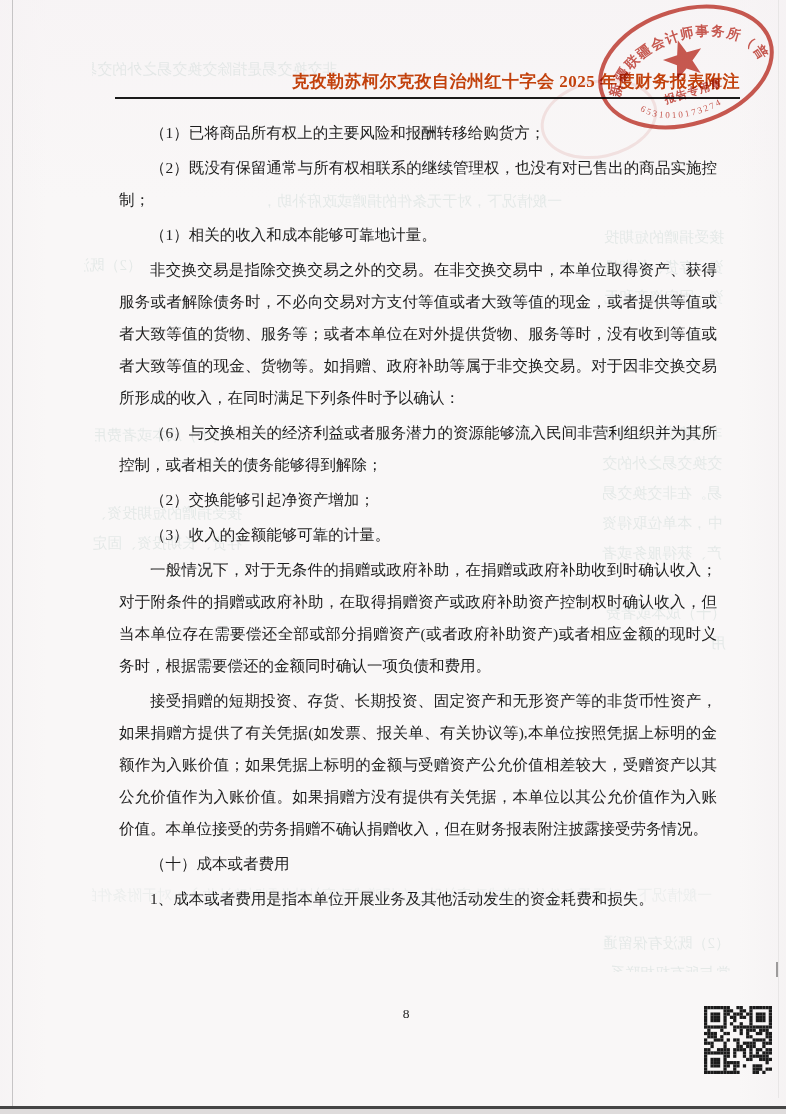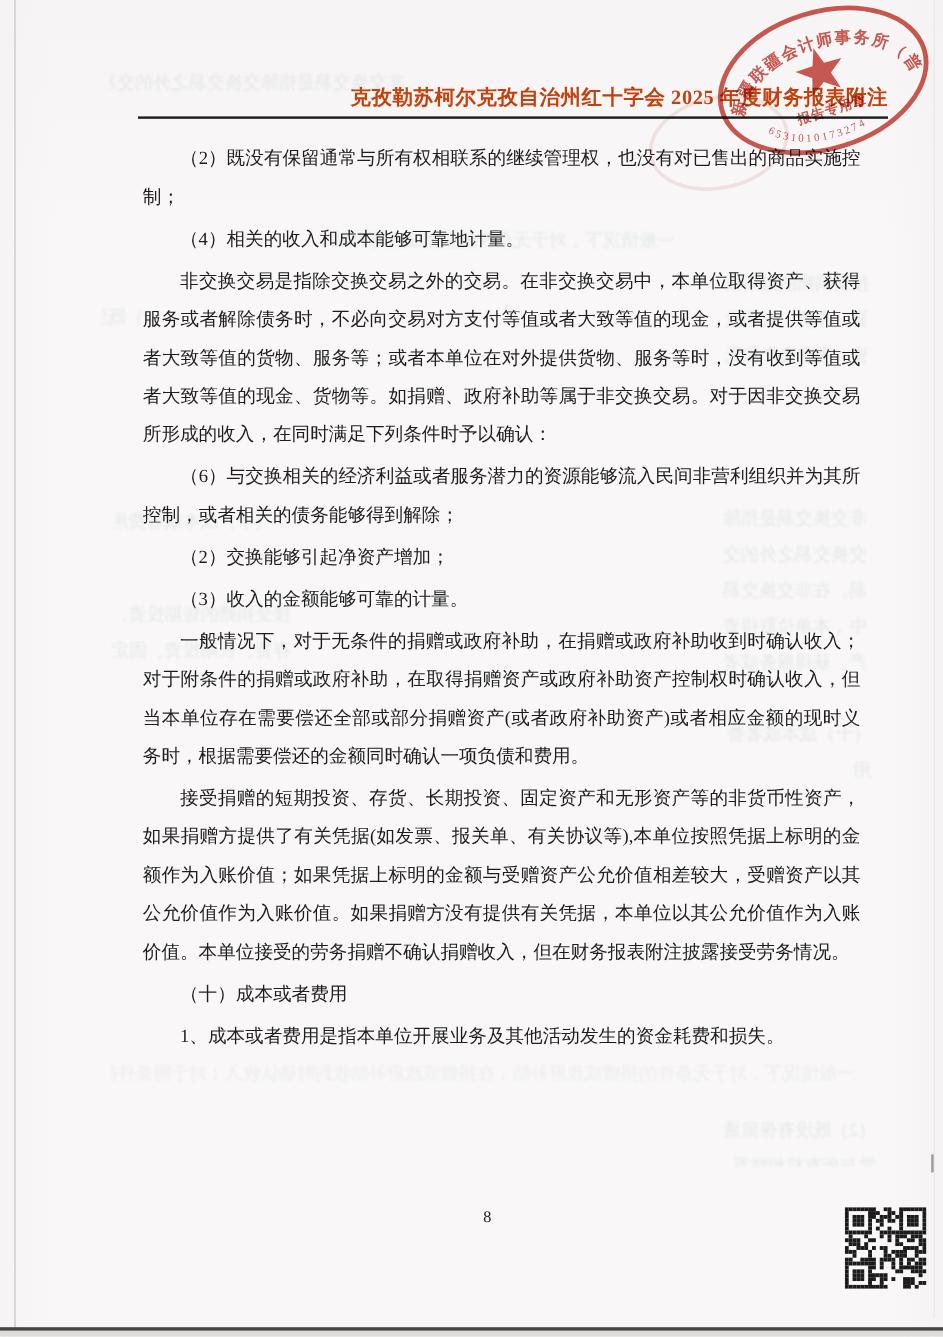--- a/index.html
+++ b/index.html
@@ -90,22 +90,23 @@
 <div class="ghost oneline" style="left:92px;top:880px;width:620px;opacity:.08;">一般情况下，对于无条件的捐赠或政府补助，在捐赠或政府补助收到时确认收入；对于附条件的捐赠或政府补助，在取得捐赠资产或政府补助资产控制权时确认收入，但当本单位存在需要偿还全部或部分捐赠资产(或者政府补助资产)或者相应金额的现时义务时，根据需要偿还的金额同时确认一项负债和费用。</div>
 <div class="ghost" style="left:600px;top:928px;width:130px;height:44px;">（2）既没有保留通常与所有权相联系的继续管理权，也没有对已售出的商品实施控制；</div>
 
 <div class="ghost-stamp"></div>
 
 <header class="doc-header">
   <span>克孜勒苏柯尔克孜自治州红十字会 2025 年度财务报表附注</span>
 </header>
 
 <main class="doc-body">
+  <p>（1）已将商品所有权上的主要风险和报酬转移给购货方；</p>
   <p>（2）既没有保留通常与所有权相联系的继续管理权，也没有对已售出的商品实施控制；</p>
-  <p>（4）相关的收入和成本能够可靠地计量。</p>
+  <p>（1）相关的收入和成本能够可靠地计量。</p>
   <p>非交换交易是指除交换交易之外的交易。在非交换交易中，本单位取得资产、获得服务或者解除债务时，不必向交易对方支付等值或者大致等值的现金，或者提供等值或者大致等值的货物、服务等；或者本单位在对外提供货物、服务等时，没有收到等值或者大致等值的现金、货物等。如捐赠、政府补助等属于非交换交易。对于因非交换交易所形成的收入，在同时满足下列条件时予以确认：</p>
   <p>（6）与交换相关的经济利益或者服务潜力的资源能够流入民间非营利组织并为其所控制，或者相关的债务能够得到解除；</p>
   <p>（2）交换能够引起净资产增加；</p>
   <p>（3）收入的金额能够可靠的计量。</p>
   <p>一般情况下，对于无条件的捐赠或政府补助，在捐赠或政府补助收到时确认收入；对于附条件的捐赠或政府补助，在取得捐赠资产或政府补助资产控制权时确认收入，但当本单位存在需要偿还全部或部分捐赠资产(或者政府补助资产)或者相应金额的现时义务时，根据需要偿还的金额同时确认一项负债和费用。</p>
   <p>接受捐赠的短期投资、存货、长期投资、固定资产和无形资产等的非货币性资产，如果捐赠方提供了有关凭据(如发票、报关单、有关协议等),本单位按照凭据上标明的金额作为入账价值；如果凭据上标明的金额与受赠资产公允价值相差较大，受赠资产以其公允价值作为入账价值。如果捐赠方没有提供有关凭据，本单位以其公允价值作为入账价值。本单位接受的劳务捐赠不确认捐赠收入，但在财务报表附注披露接受劳务情况。</p>
   <p>（十）成本或者费用</p>
   <p>1、成本或者费用是指本单位开展业务及其他活动发生的资金耗费和损失。</p>
 </main>
 

